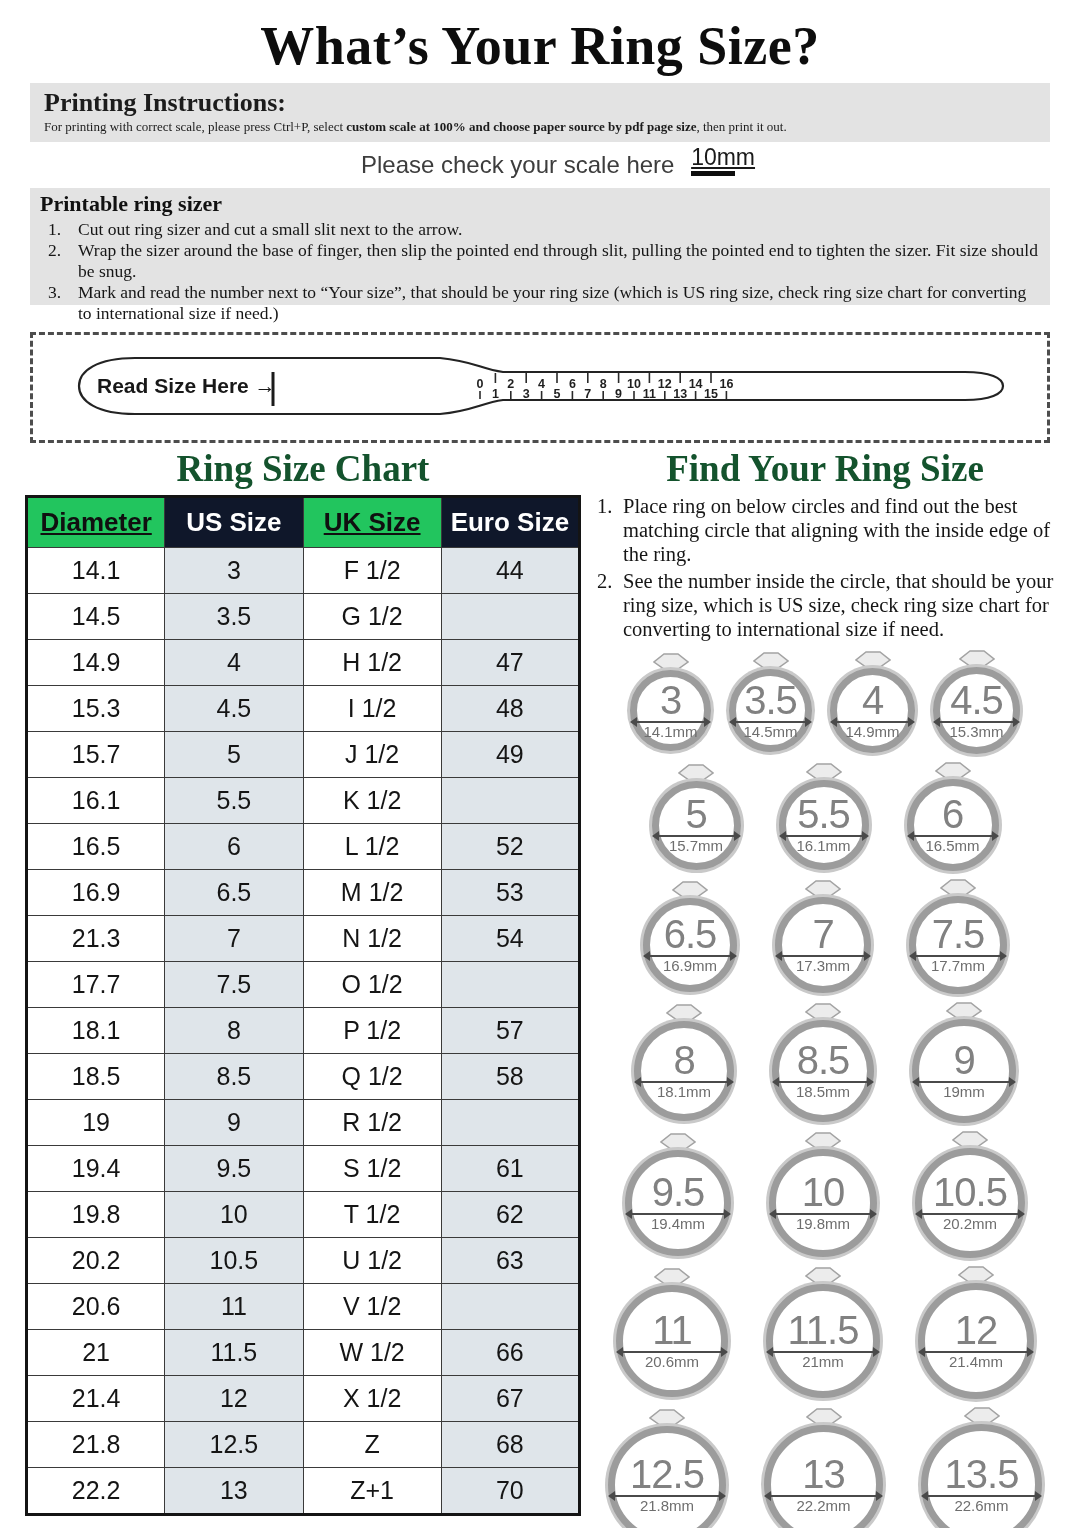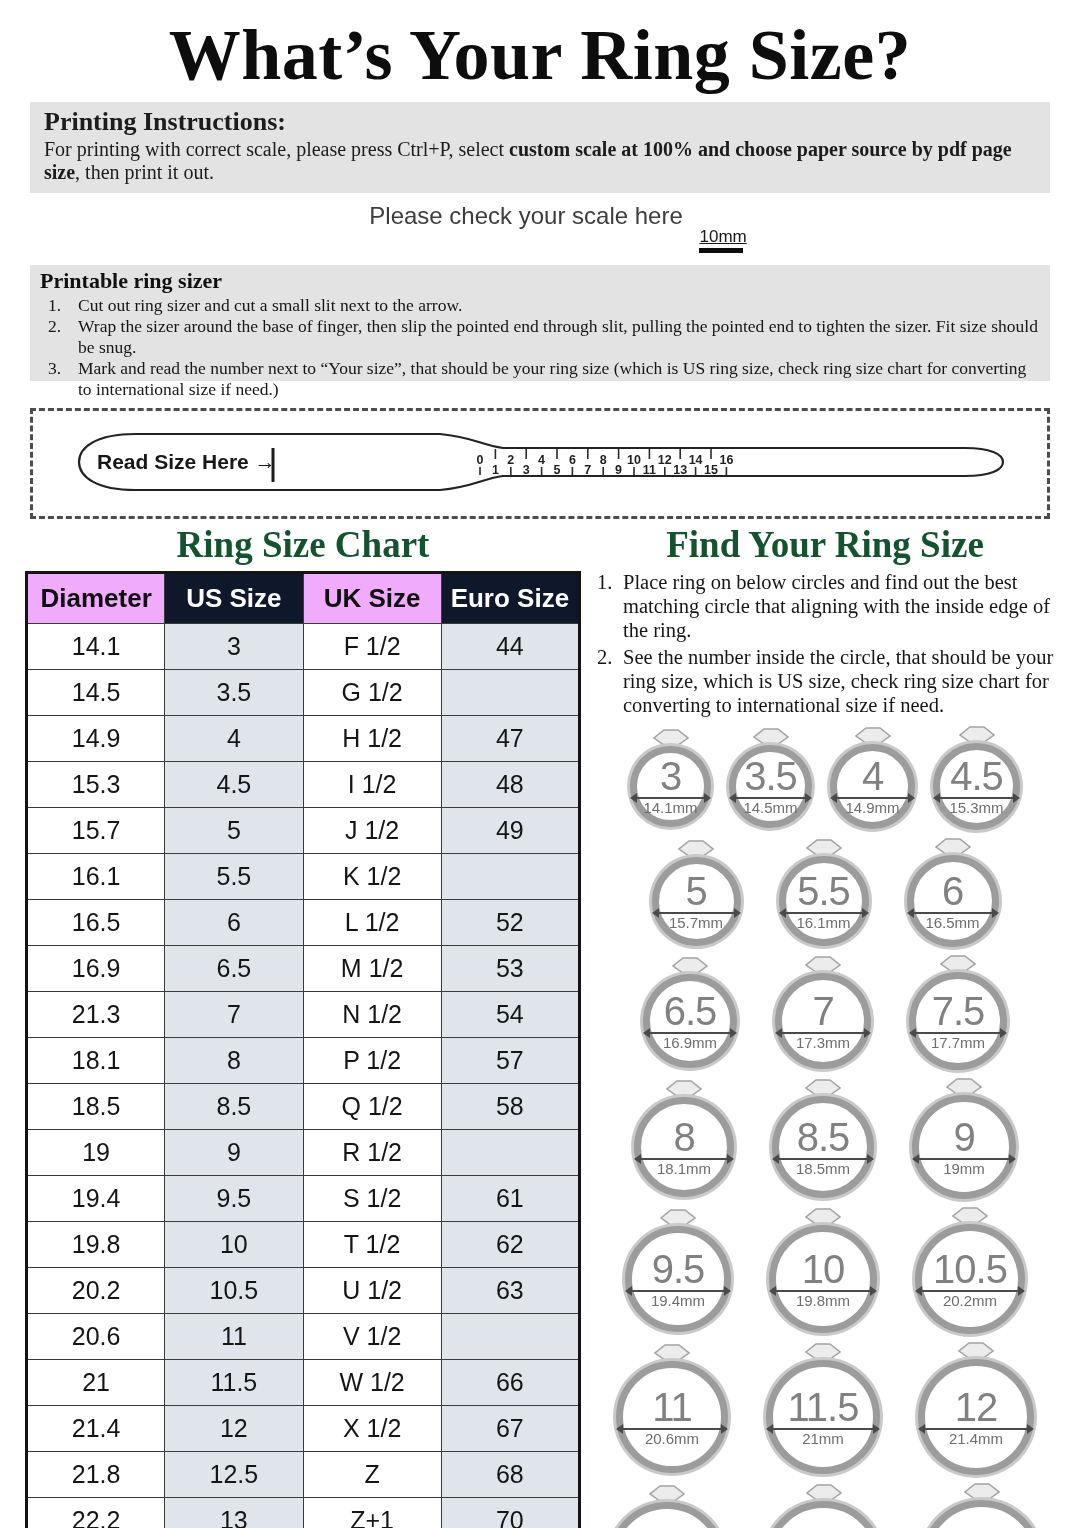--- a/index.html
+++ b/index.html
@@ -3,35 +3,35 @@
 <meta charset="utf-8">
 <style>
   html,body{margin:0;padding:0;}
   body{
     width:1080px;height:1528px;overflow:hidden;background:#fff;
     font-family:"Liberation Serif","DejaVu Serif",serif;color:#111;
     position:relative;
   }
   
   .page-title{
-    text-align:center;margin:18px 0 6px;font-size:72px;font-weight:bold;
+    text-align:center;margin:18px 0 6px;font-size:54px;font-weight:bold;
     letter-spacing:.5px;line-height:1.05;color:#0d0d0d;
   }
   
   .panel{margin:8px 30px 0;background:#e3e3e3;padding:5px 14px 8px;}
   .panel h2{margin:0;font-size:26px;line-height:1.12;color:#1c1c1c;}
-  .panel p{margin:2px 0 0;font-size:20px;line-height:1.18;color:#1c1c1c;}
+  .panel p{margin:2px 0 0;font-size:13px;line-height:1.18;color:#1c1c1c;}
   
   .scale-line{
     text-align:center;margin:9px 0 4px;
     font-family:"Liberation Sans","DejaVu Sans",sans-serif;
     font-size:24px;color:#3d3d3d;padding-left:36px;
   }
   .mm-box{display:inline-flex;flex-direction:column;vertical-align:top;margin-left:10px;transform:translateY(-6px);}
-  .mm-text{font-size:17px;color:#1a1a1a;text-decoration:underline;line-height:1.1;margin-top:32px;}
+  .mm-text{font-size:23px;color:#1a1a1a;text-decoration:underline;line-height:1.1;}
   .mm-bar{width:44px;height:5px;background:#0d0d0d;margin-top:1px;}
   
   .sizer-panel{
     margin:6px 30px 0;padding:4px 10px 3px;
     background:linear-gradient(to bottom,#e3e3e3 calc(100% - 22px),#ffffff calc(100% - 22px));
   }
   .sizer-panel h3{margin:0 0 2px;font-size:22px;line-height:1.1;color:#111;}
   .step{display:flex;font-size:17.5px;line-height:1.2;color:#161616;}
   .snum{flex:none;width:30px;padding-left:8px;}
   .stext{flex:1;}
@@ -54,21 +54,21 @@
   .left-col{flex:none;width:556px;}
   .right-col{flex:1;min-width:0;}
   .chart-title,.finder-title{
     text-align:center;font-size:37px;font-weight:bold;margin:0 0 6px;line-height:1.1;color:#14532d;
   }
   
   table{border-collapse:collapse;width:100%;table-layout:fixed;
     font-family:"Liberation Sans","DejaVu Sans",sans-serif;border:3px solid #141414;}
   th,td{border:1.6px solid #3a3a3a;text-align:center;overflow:hidden;}
   th{height:47px;font-size:26px;font-weight:bold;}
-  th.light{background:#f0abfc;color:#101010;}
+  th.light{background:#22c55e;color:#101010;text-decoration:underline;}
   th.dark{background:#0f172a;color:#fff;}
   td{height:43px;font-size:25px;color:#151515;background:#fff;}
   td.alt{background:#dfe5ea;}
   
   .fstep{display:flex;font-size:20.5px;line-height:1.17;margin-bottom:3px;color:#161616;}
   .fnum{flex:none;width:26px;padding-left:2px;}
   .ftext{flex:1;}
   
   #ring-rows{margin-top:8px;display:flex;flex-direction:column;gap:8px;align-items:center;}
   .ring-row{display:flex;justify-content:center;align-items:center;gap:38px;}
@@ -243,20 +243,26 @@
             <td>M 1/2</td>
             <td class="alt">53</td>
           </tr>
           <tr>
             <td>21.3</td>
             <td class="alt">7</td>
             <td>N 1/2</td>
             <td class="alt">54</td>
           </tr>
           <tr>
+            <td>17.7</td>
+            <td class="alt">7.5</td>
+            <td>O 1/2</td>
+            <td class="alt"></td>
+          </tr>
+          <tr>
             <td>18.1</td>
             <td class="alt">8</td>
             <td>P 1/2</td>
             <td class="alt">57</td>
           </tr>
           <tr>
             <td>18.5</td>
             <td class="alt">8.5</td>
             <td>Q 1/2</td>
             <td class="alt">58</td>

